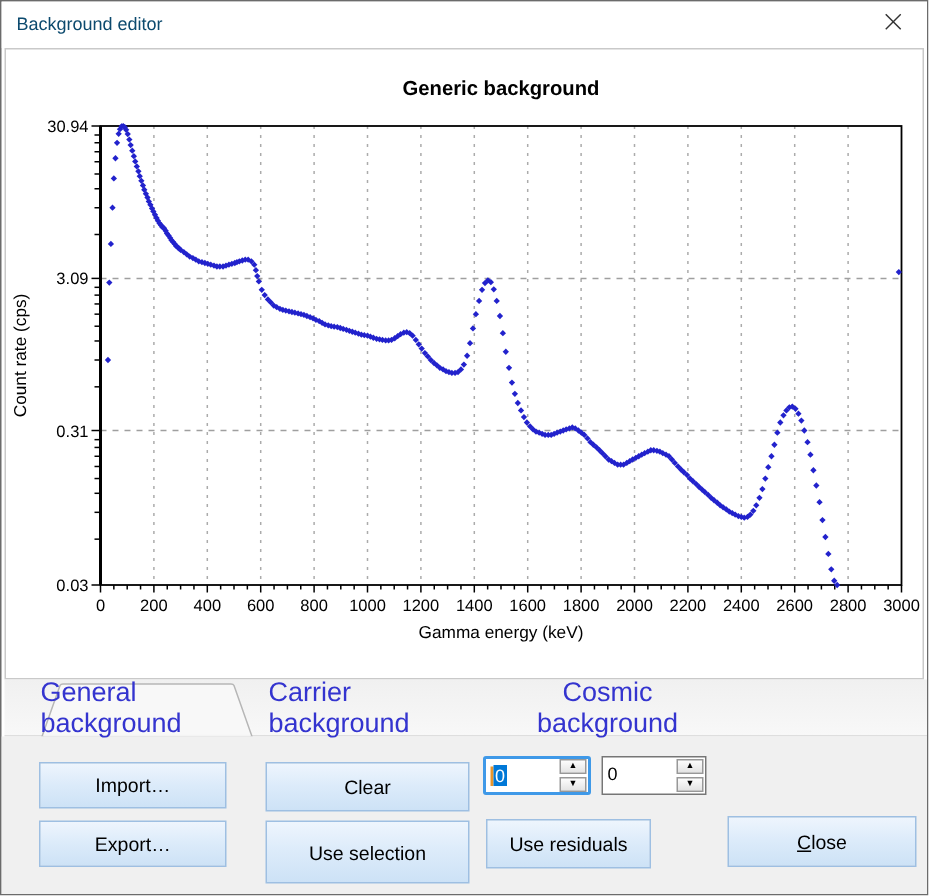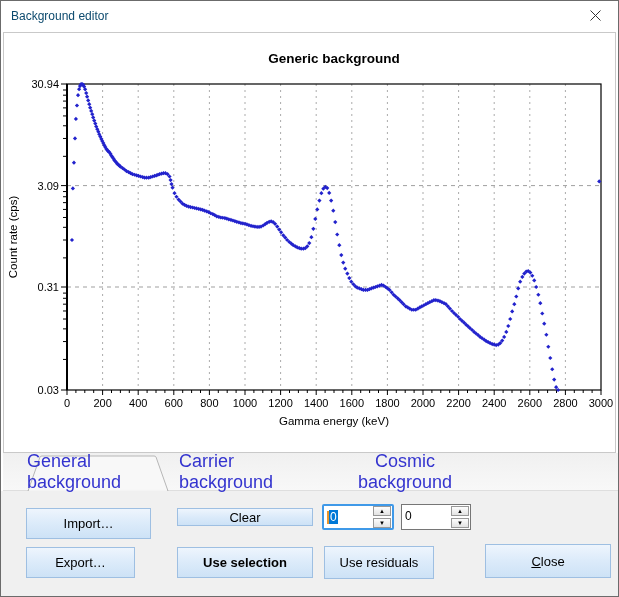--- a/index.html
+++ b/index.html
@@ -20,23 +20,23 @@
   .tab .tabshape{position:absolute;left:0;top:2px;z-index:0;}
   .tab span{position:relative;z-index:1;}
   .tab-active{left:24px;width:142px;}
   .tab-carrier{left:176px;width:138px;}
   .tab-cosmic{left:336px;width:132px;text-align:center;}
   .btnpanel{position:absolute;left:0;top:490px;width:619px;height:106px;background:#f0f0f0;}
   .btn{position:absolute;display:flex;align-items:center;justify-content:center;font-size:13px;
        color:#000;background:linear-gradient(#eef5fd,#dcebfa 48%,#cde2f6);
        border:1px solid #9ebfe2;border-radius:0;box-sizing:border-box;cursor:default;}
   .btn-import{left:25px;top:17px;width:125px;height:31px;}
-  .btn-export{left:25px;top:56px;width:109px;height:31px;}
-  .btn-clear{left:176px;top:17px;width:136px;height:18px;}
-  .btn-useselection{left:176px;top:56px;width:136px;height:31px;font-weight:bold;}
+  .btn-export{left:25px;top:56px;width:125px;height:31px;}
+  .btn-clear{left:176px;top:17px;width:136px;height:33px;}
+  .btn-useselection{left:176px;top:56px;width:136px;height:42px;}
   .btn-useresiduals{left:323px;top:55px;width:110px;height:33px;}
   .btn-close{left:484px;top:53px;width:126px;height:34px;}
   .accel{text-decoration:underline;}
   .spin{position:absolute;top:13px;height:26px;background:#fff;border:1px solid #767676;
         box-sizing:border-box;display:flex;align-items:stretch;}
   .spin-0{left:321px;width:72px;border:2px solid #3f99e8;border-radius:2px;}
   .spin-1{left:400px;width:70px;}
   .spin-2{left:478px;width:70px;}
   .spin .val{flex:1;font-size:12px;padding:4px 0 0 3px;color:#000;white-space:nowrap;overflow:hidden;}
   .caret{display:inline-block;width:2px;height:13px;background:#e8962e;vertical-align:text-bottom;}

